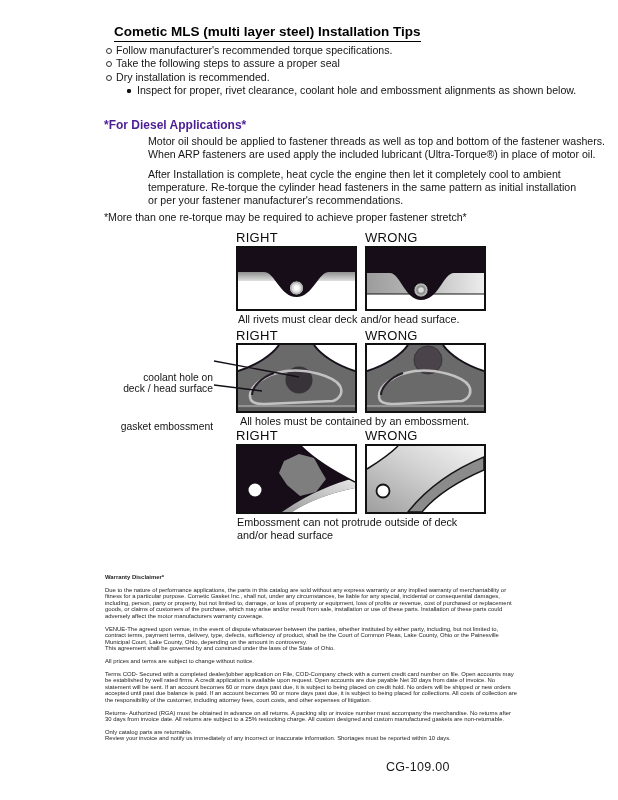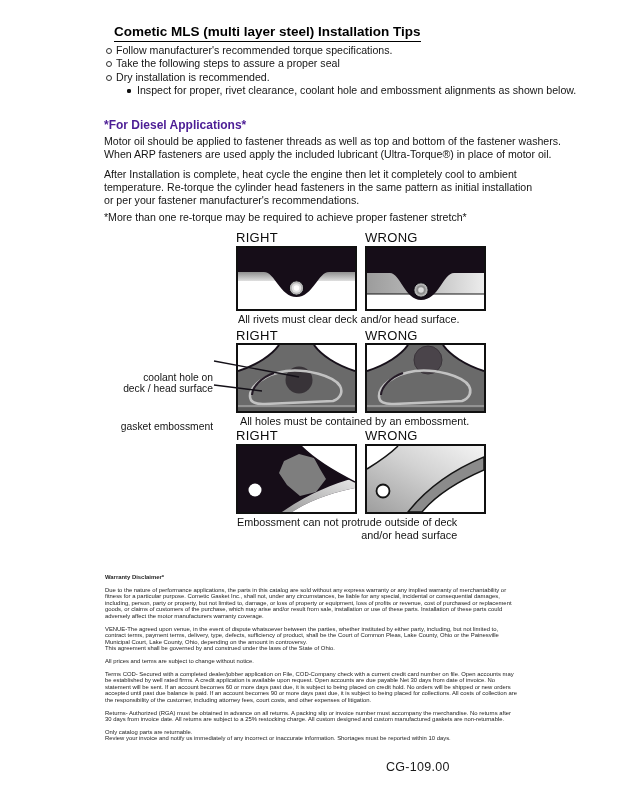--- a/index.html
+++ b/index.html
@@ -14,35 +14,35 @@
   
   .tips{left:106px;top:44px;font-size:10.6px;line-height:13.4px;color:#151515;}
   .tip{position:relative;padding-left:10px;white-space:nowrap;}
   .tip.l2{margin-left:21px;}
   .marker{position:absolute;left:0;display:block;}
   .marker.circle{top:4px;width:4px;height:4px;border:1px solid #333;border-radius:50%;}
   .marker.disc{top:4.6px;width:4.4px;height:4.4px;background:#111;border-radius:50%;}
   
   .h2{left:104px;top:118px;font-size:12px;font-weight:bold;color:#4c1d95;white-space:nowrap;}
   .para{font-size:10.6px;line-height:13px;color:#151515;}
-  .para div{white-space:nowrap;}
+  .para div{white-space:nowrap;margin-left:44px;}
   .p1{left:104px;top:135px;}
   .p2{left:104px;top:168px;}
   .note{left:104px;top:211px;font-size:10.6px;color:#151515;white-space:nowrap;}
   
   .dlab{width:121px;text-align:left;font-size:13px;letter-spacing:.3px;color:#0d0d0d;}
   .lab-r1{left:236px;top:230px;} .lab-w1{left:365px;top:230px;}
   .lab-r2{left:236px;top:328px;} .lab-w2{left:365px;top:328px;}
   .lab-r3{left:236px;top:428px;} .lab-w3{left:365px;top:428px;}
   .dbox{width:121px;box-sizing:border-box;border:2px solid #101010;background:#fff;}
   .dbox svg{display:block;}
   .b-r1{left:236px;top:246px;height:65px;} .b-w1{left:365px;top:246px;height:65px;}
   .b-r2{left:236px;top:343px;height:70px;} .b-w2{left:365px;top:343px;height:70px;}
   .b-r3{left:236px;top:444px;height:70px;} .b-w3{left:365px;top:444px;height:70px;}
-  .cap{font-size:10.8px;color:#141414;white-space:nowrap;text-align:right;}
+  .cap{font-size:10.8px;color:#141414;white-space:nowrap;}
   .cap1{left:238px;top:313px;} .cap2{left:240px;top:415px;}
   .cap3{left:237px;top:516px;line-height:12.6px;}
   
   .ann{left:105px;width:108px;text-align:right;font-size:10.3px;line-height:11.2px;color:#141414;margin-top:27px;}
   .ann1{top:345px;} .ann2{top:394px;}
   .leaders{left:208px;top:350px;}
   
   .disclaimer{left:105px;top:574px;width:413px;font-size:5.9px;line-height:6.6px;color:#1c1c1c;}
   .d-head{font-weight:bold;margin:0 0 6px 0;}
   .disclaimer p{margin:0 0 6px 0;}

